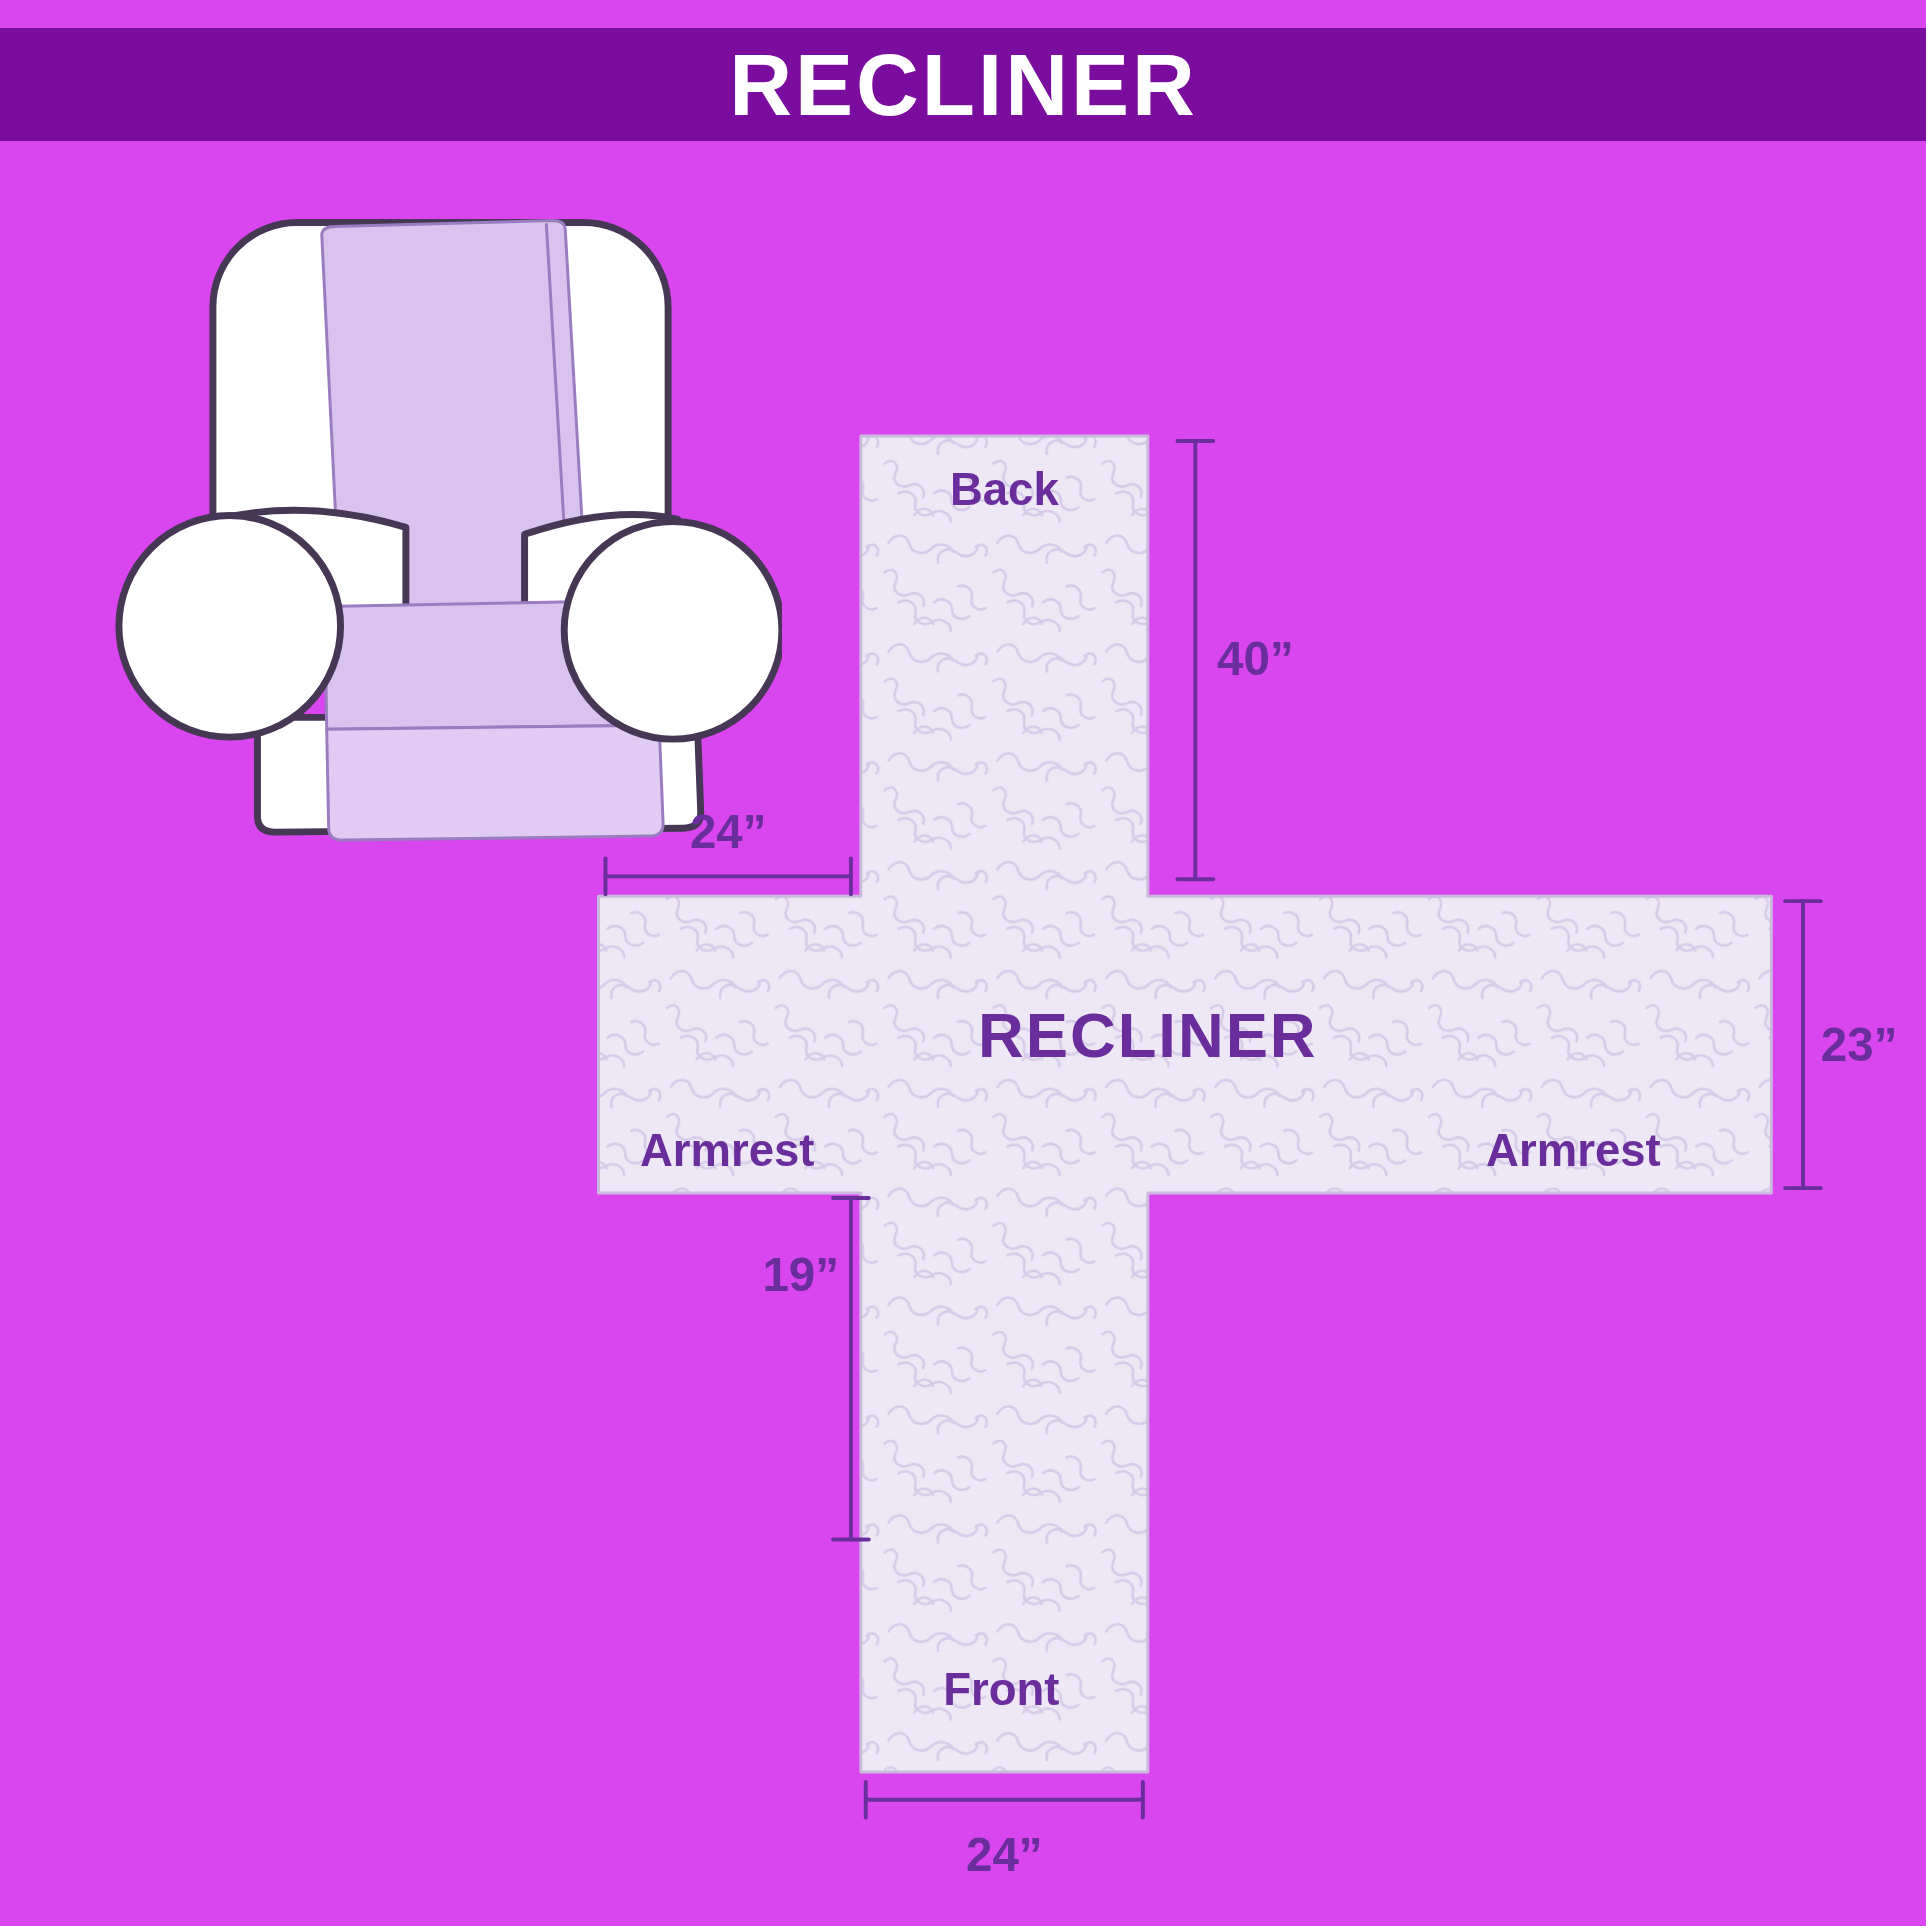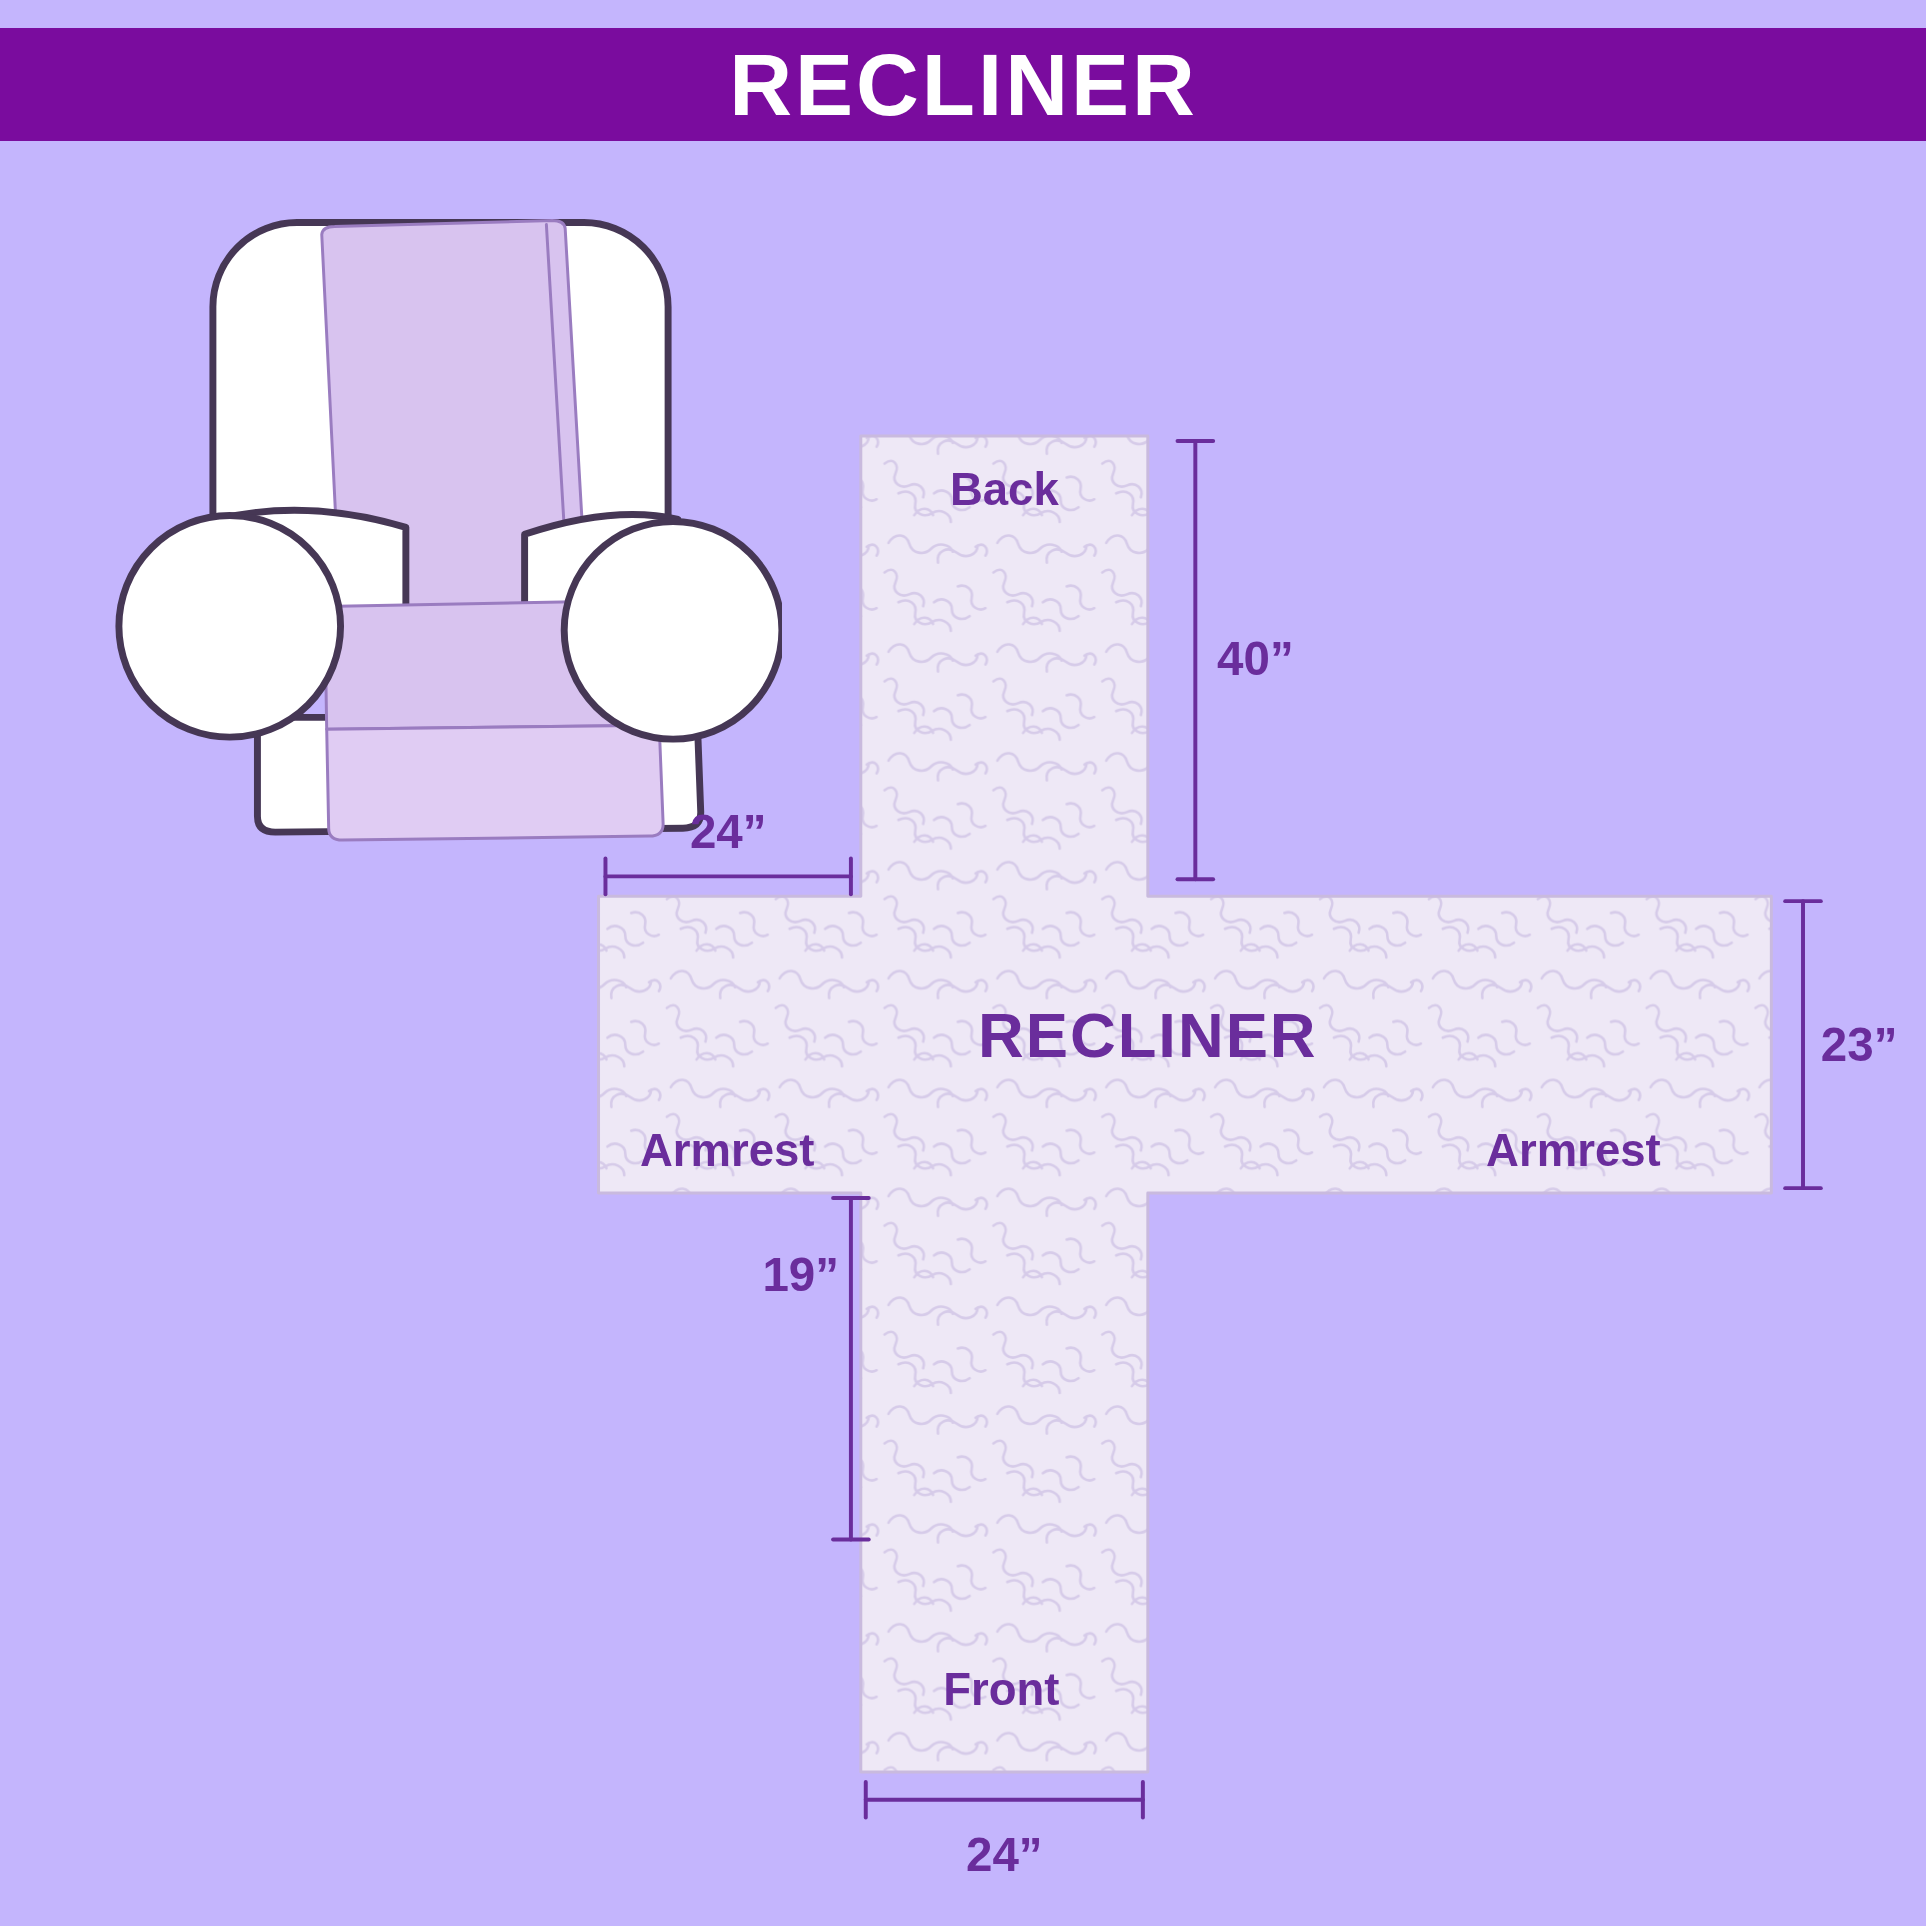--- a/index.html
+++ b/index.html
@@ -1,19 +1,19 @@
 <!DOCTYPE html>
 <html><head>
 <meta charset="utf-8">
 <style>
   html,body{margin:0;padding:0;background:#fff;}
   .page{
     position:relative;
     width:1927px;height:1927px;
-    background:#c4b5fd;
+    background:#d946ef;
     overflow:hidden;
     font-family:"Liberation Sans", sans-serif;
   }
   .header-bar{
     position:absolute;top:28px;left:0;right:0;height:113px;
     background:#7a0c9e;
     display:flex;align-items:center;justify-content:center;
   }
   .header-title{
     color:#ffffff;

